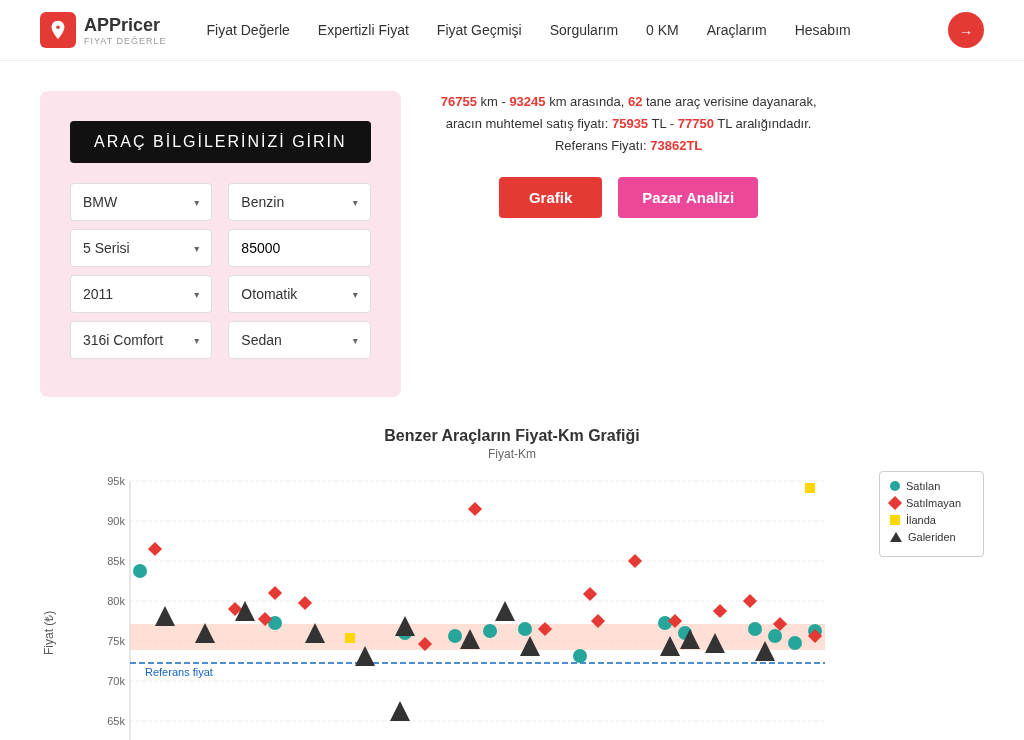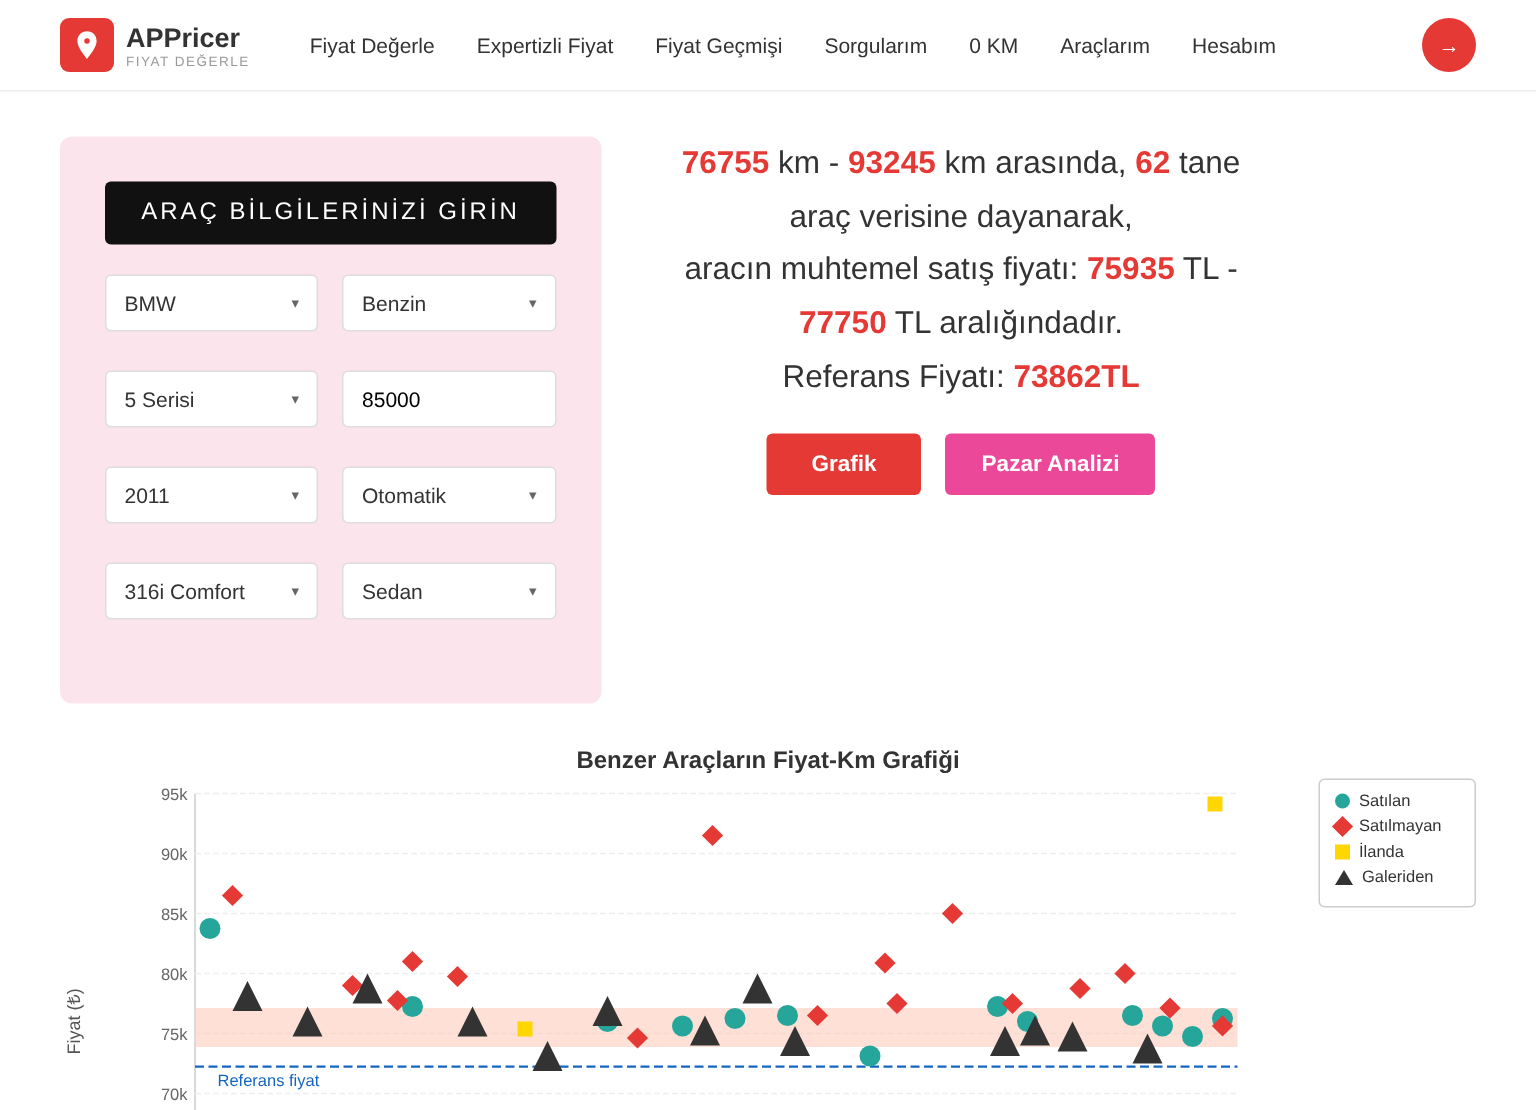--- a/index.html
+++ b/index.html
@@ -16,34 +16,34 @@
     nav { display: flex; gap: 28px; flex: 1; }
     nav a { text-decoration: none; color: #333; font-size: 14px; font-weight: 500; }
     .user-avatar { width: 36px; height: 36px; background: #e53935; border-radius: 50%; display: flex; align-items: center; justify-content: center; color: white; font-size: 14px; cursor: pointer; }
 
     
     .main { padding: 30px 40px; }
 
     
     .card { background: #fce4ec; border-radius: 8px; padding: 30px; max-width: 530px; }
     .card-title { background: #111; color: #fff; text-align: center; font-size: 16px; font-weight: 400; letter-spacing: 2px; padding: 12px; border-radius: 4px; margin-bottom: 20px; }
-    .form-row { display: flex; gap: 16px; margin-bottom: 26px; border-radius: 19px; }
+    .form-row { display: flex; gap: 16px; margin-bottom: 8px; border-radius: 19px; }
     .form-select { flex: 1; display: flex; align-items: center; background: white; border: 1px solid #ddd; border-radius: 4px; padding: 10px 12px; cursor: pointer; justify-content: space-between; }
     .form-select span { color: #333; font-size: 14px; }
     .form-select .arrow { color: #666; font-size: 10px; }
     .form-input { flex: 1; display: flex; align-items: center; background: white; border: 1px solid #ddd; border-radius: 4px; padding: 10px 12px; }
     .form-input input { border: none; outline: none; width: 100%; font-size: 14px; }
 
     
     .btn-area { display: flex; justify-content: center; margin-top: 10px; }
     .btn-kaca { background: #e53935; color: white; border: none; border-radius: 50%; width: 80px; height: 80px; font-size: 16px; font-weight: 700; cursor: pointer; display: flex; align-items: center; justify-content: center; }
 
     
     .result-area { max-width: 400px; }
-    .result-text { font-size: 21px; line-height: 1.7; color: #333; text-align: center; }
+    .result-text { font-size: 13px; line-height: 1.7; color: #333; text-align: center; }
     .result-text .highlight-red { color: #e53935; font-weight: 700; }
     .result-actions { display: flex; gap: 16px; margin-top: 20px; justify-content: center; }
     .btn-grafik { background: #e53935; color: white; border: none; border-radius: 4px; padding: 12px 30px; font-size: 15px; font-weight: 600; cursor: pointer; }
     .btn-pazar { background: #ec4899; color: white; border: none; border-radius: 4px; padding: 12px 24px; font-size: 15px; font-weight: 600; cursor: pointer; }
 
     
     .top-section { display: flex; gap: 40px; align-items: flex-start; margin-bottom: 30px; }
 
     
     .chart-section { margin-top: 10px; }
@@ -146,20 +146,21 @@
       <div class="result-actions">
         <button class="btn-grafik">Grafik</button>
         <button class="btn-pazar">Pazar Analizi</button>
       </div>
     </div>
 
   </div>
 
   <div class="chart-section">
     <div class="chart-title">Benzer Araçların Fiyat-Km Grafiği</div>
+    <div class="chart-subtitle">Fiyat-Km</div>
 
     <div class="chart-wrapper">
       <div class="chart-y-label">Fiyat (₺)</div>
       <div class="chart-main" style="flex:1;">
         <div class="chart-area">
           <svg class="chart-svg" viewBox="0 0 780 320" xmlns="http://www.w3.org/2000/svg">
 
             <line x1="55" y1="10" x2="55" y2="270" stroke="#ccc" stroke-width="1"></line>
 
             <line x1="55" y1="270" x2="750" y2="270" stroke="#ccc" stroke-width="1"></line>

